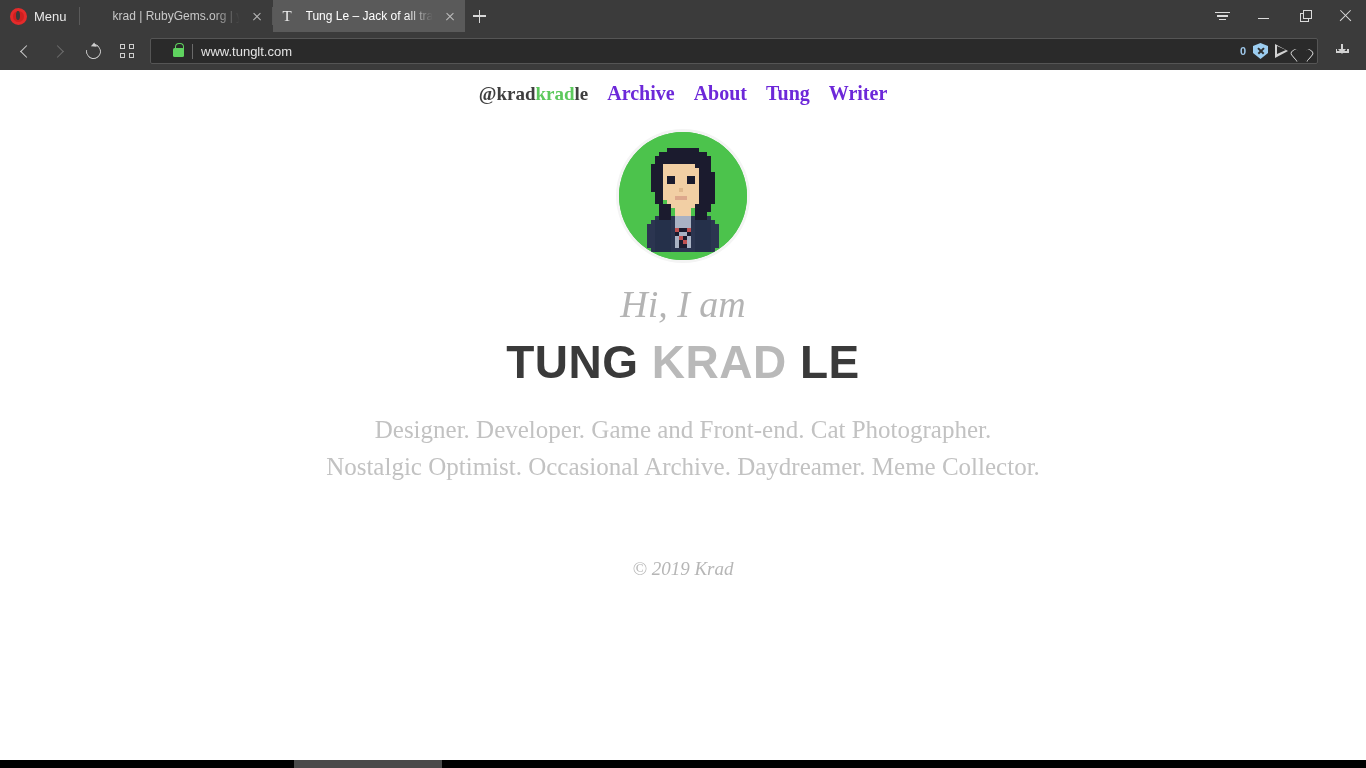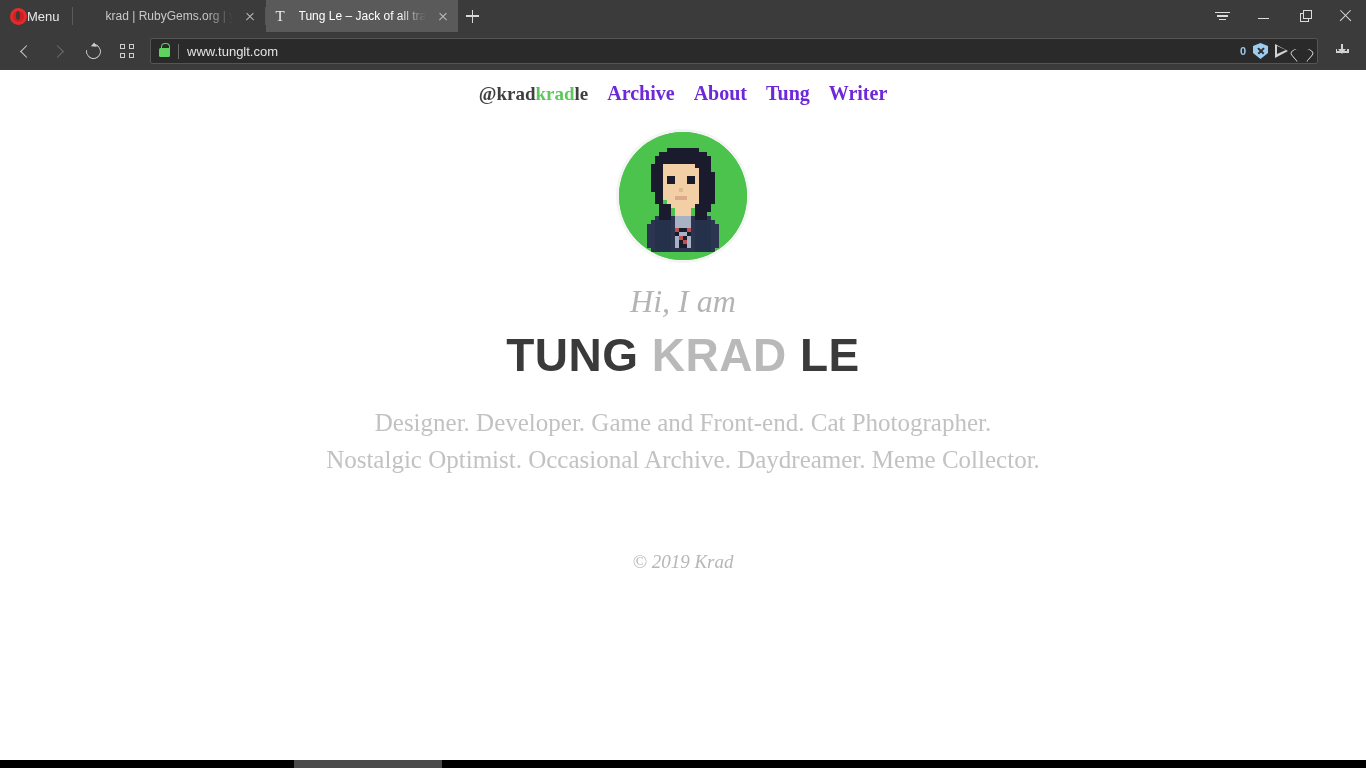--- a/index.html
+++ b/index.html
@@ -13,21 +13,21 @@
 
   
   .browser { width: 1366px; height: 768px; position: relative; background:#fff; }
 
   .tabstrip {
     height: 32px; background: #3b3b3b;
     display: flex; align-items: flex-end;
     position: relative;
   }
   .menu-btn {
-    display: flex; align-items: center; 
+    display: flex; align-items: center; gap: 7px;
     height: 32px; padding: 0 12px 0 10px;
     color: #e8e8e8; font-size: 13px;
   }
   .opera-logo {
     width: 17px; height: 17px; border-radius: 50%;
     border: 3.5px solid #e42b2b;
     background: #cf1f1f;
     position: relative;
   }
   .opera-logo::after{
@@ -127,21 +127,21 @@
     border-left:3.5px solid transparent;border-right:3.5px solid transparent;
     border-bottom:4.5px solid #cfcfcf;transform:rotate(40deg);
   }
   .speeddial{width:14px;height:14px;display:grid;grid-template-columns:1fr 1fr;grid-gap:3px;}
   .speeddial i{display:block;width:5px;height:5px;border:1.5px solid #cfcfcf;}
 
   .urlbar{
     flex:1 1 auto; height:26px; background:#2a2a2a;
     border:1px solid #555; border-radius:2px;
     display:flex;align-items:center;gap:0;
-    margin-left:6px; margin-right:8px; padding:0 6px 0 8px;
+    margin-left:6px; margin-right:8px; padding:0 6px 0 22px;
   }
   .lock{
     width:11px;height:9px;background:#5fd35f;border-radius:1.5px;position:relative;
     flex:0 0 auto; margin-top:2px;
   }
   .lock::before{
     content:"";position:absolute;left:2.3px;top:-5px;width:6.4px;height:6px;
     border:1.8px solid #5fd35f;border-bottom:none;border-radius:4px 4px 0 0;
   }
   .url-sep{width:1px;height:15px;background:#6a6a6a;margin:0 8px;flex:0 0 auto;}
@@ -223,21 +223,21 @@
   .avatar{
     width:128px;height:128px;border-radius:50%;
     background:#4cc34c; position:relative; overflow:hidden;
     box-shadow:0 0 0 3px #f4f4f4;
   }
   .avatar svg{ display:block; width:128px; height:128px; }
 
   .hi{
     text-align:center; margin-top:24px;
     font-family:"Liberation Serif", serif; font-style:italic;
-    font-size:32px; color:#b4b4b4; line-height:1.1;
+    font-size:38px; color:#b4b4b4; line-height:1.1;
   }
   .name{
     text-align:center; margin-top:12px;
     font-family:"Liberation Sans", sans-serif; font-weight:bold;
     font-size:46px; letter-spacing:0.5px; color:#3a3a3a; line-height:1.05;
   }
   .name .mid{ color:#b9b9b9; }
   .tagline{
     text-align:center; margin-top:26px;
     font-family:"Liberation Serif", serif;

